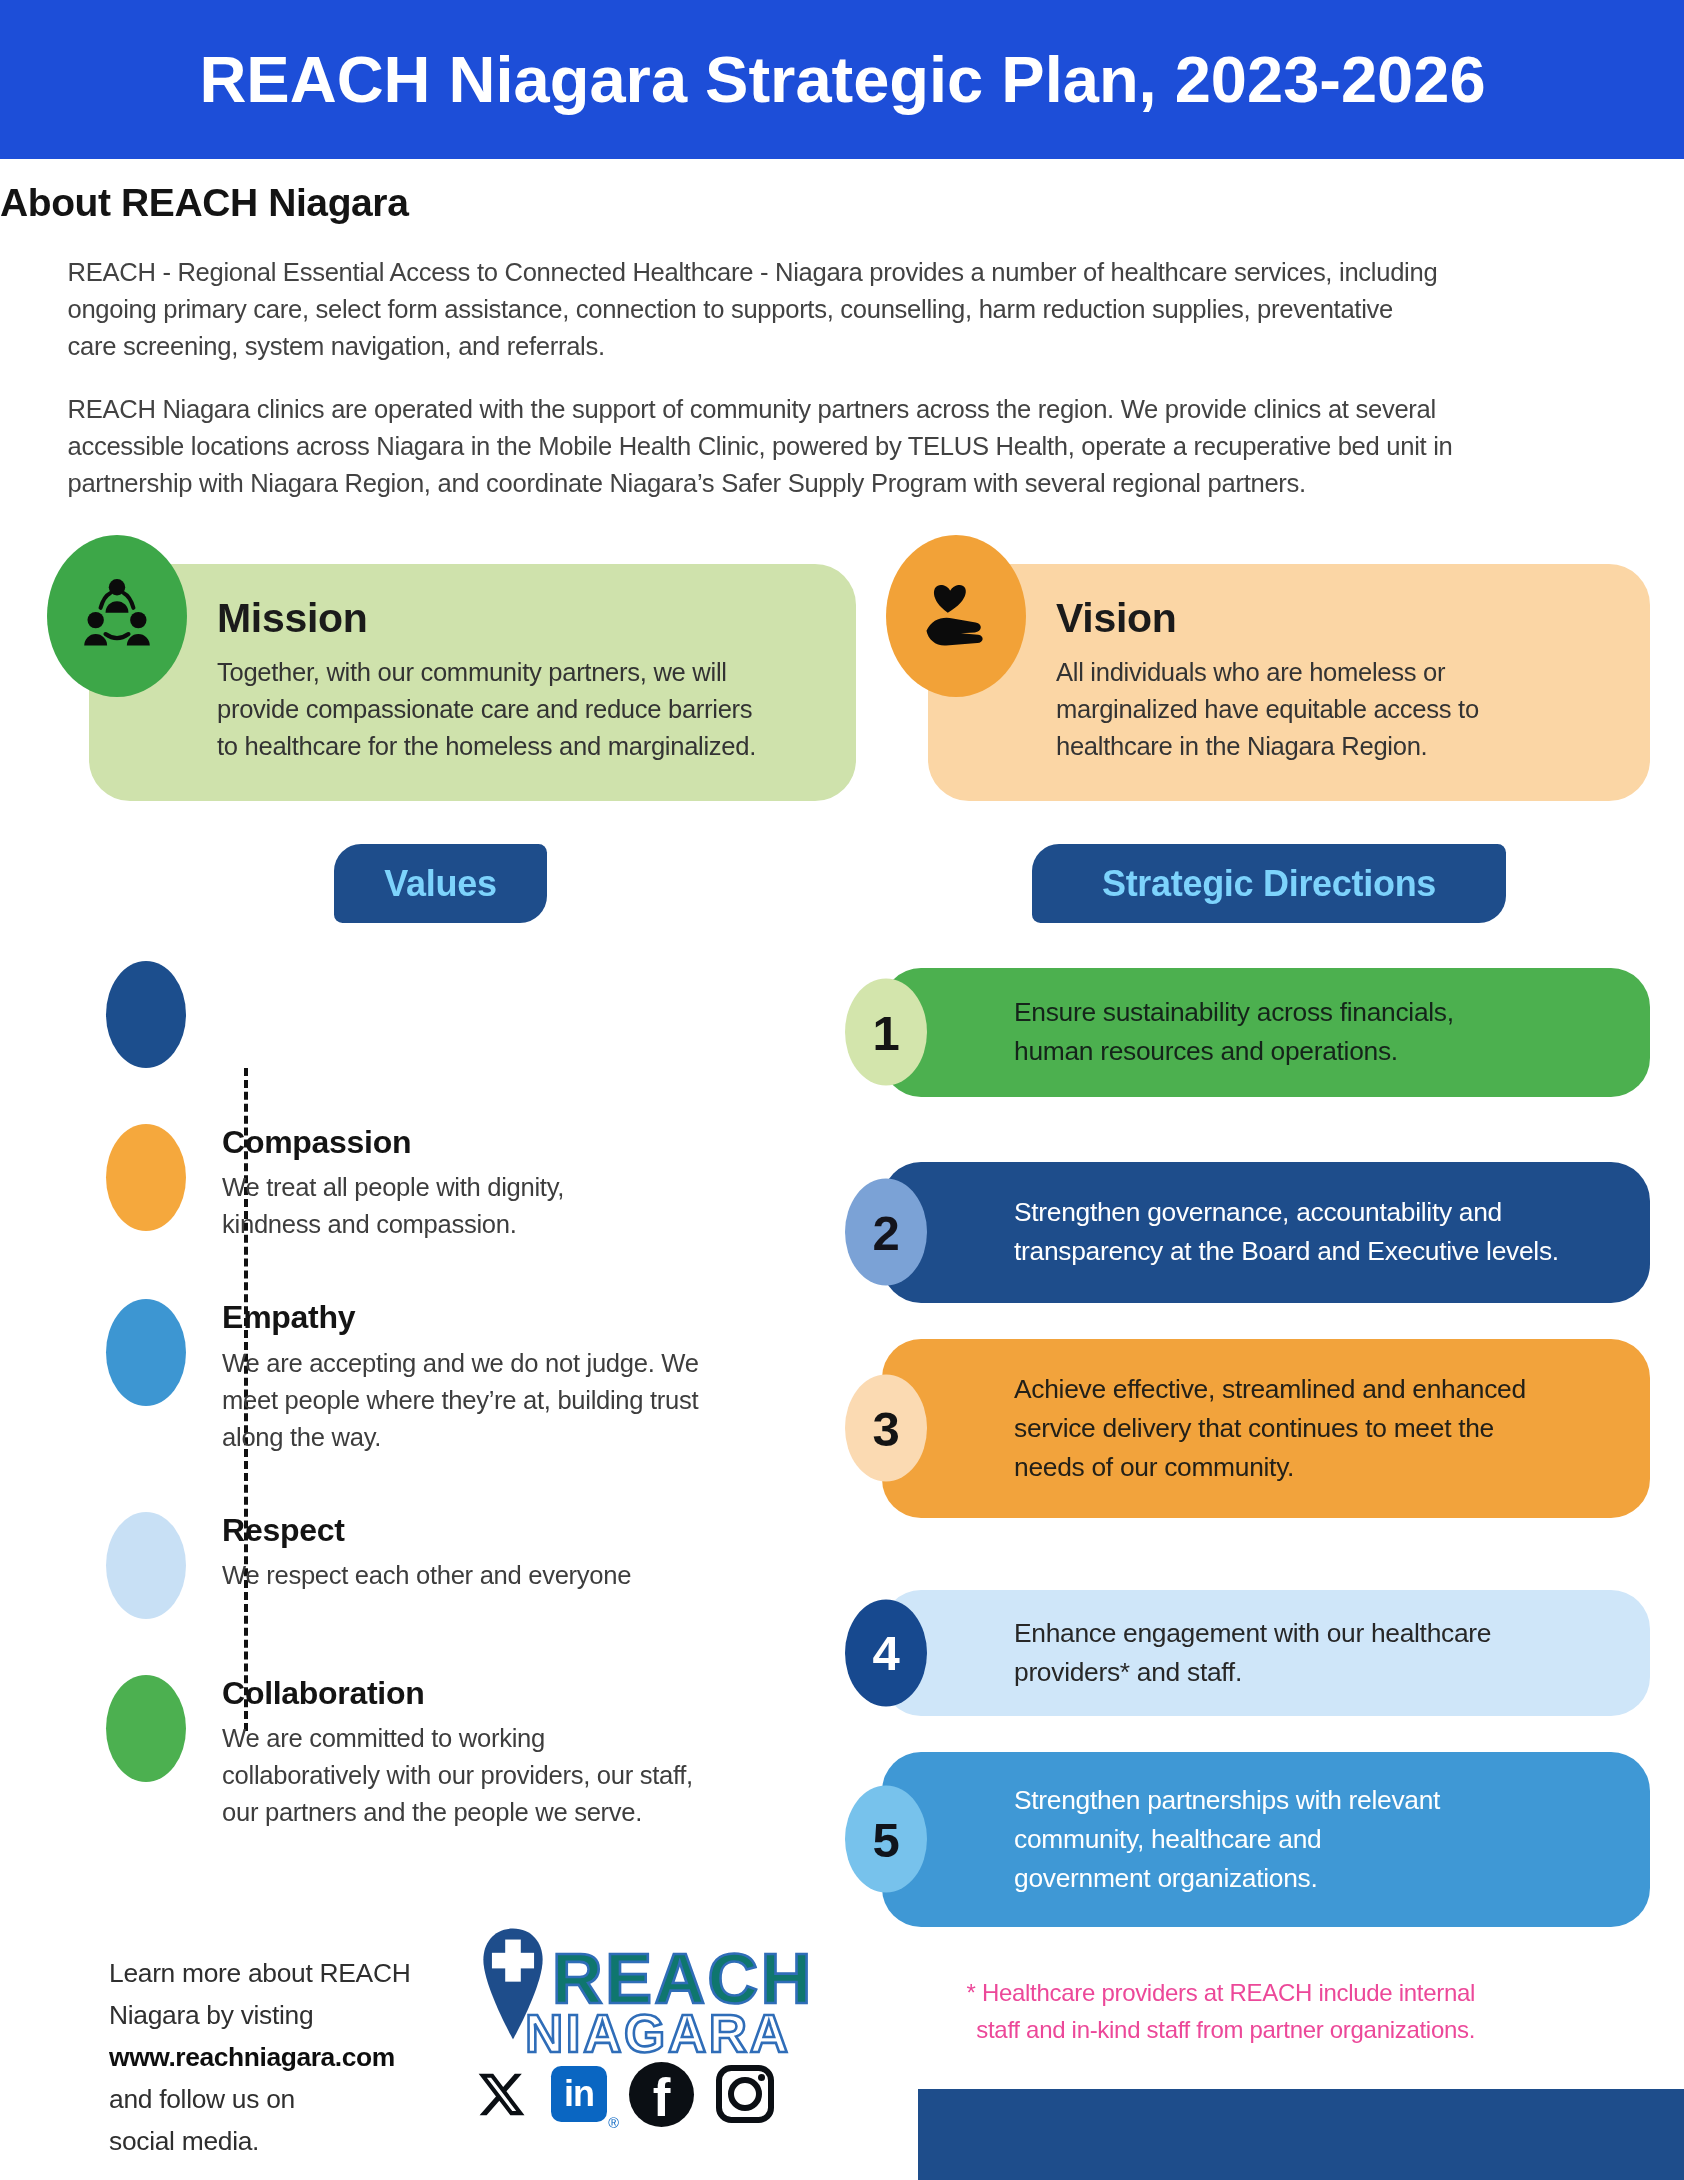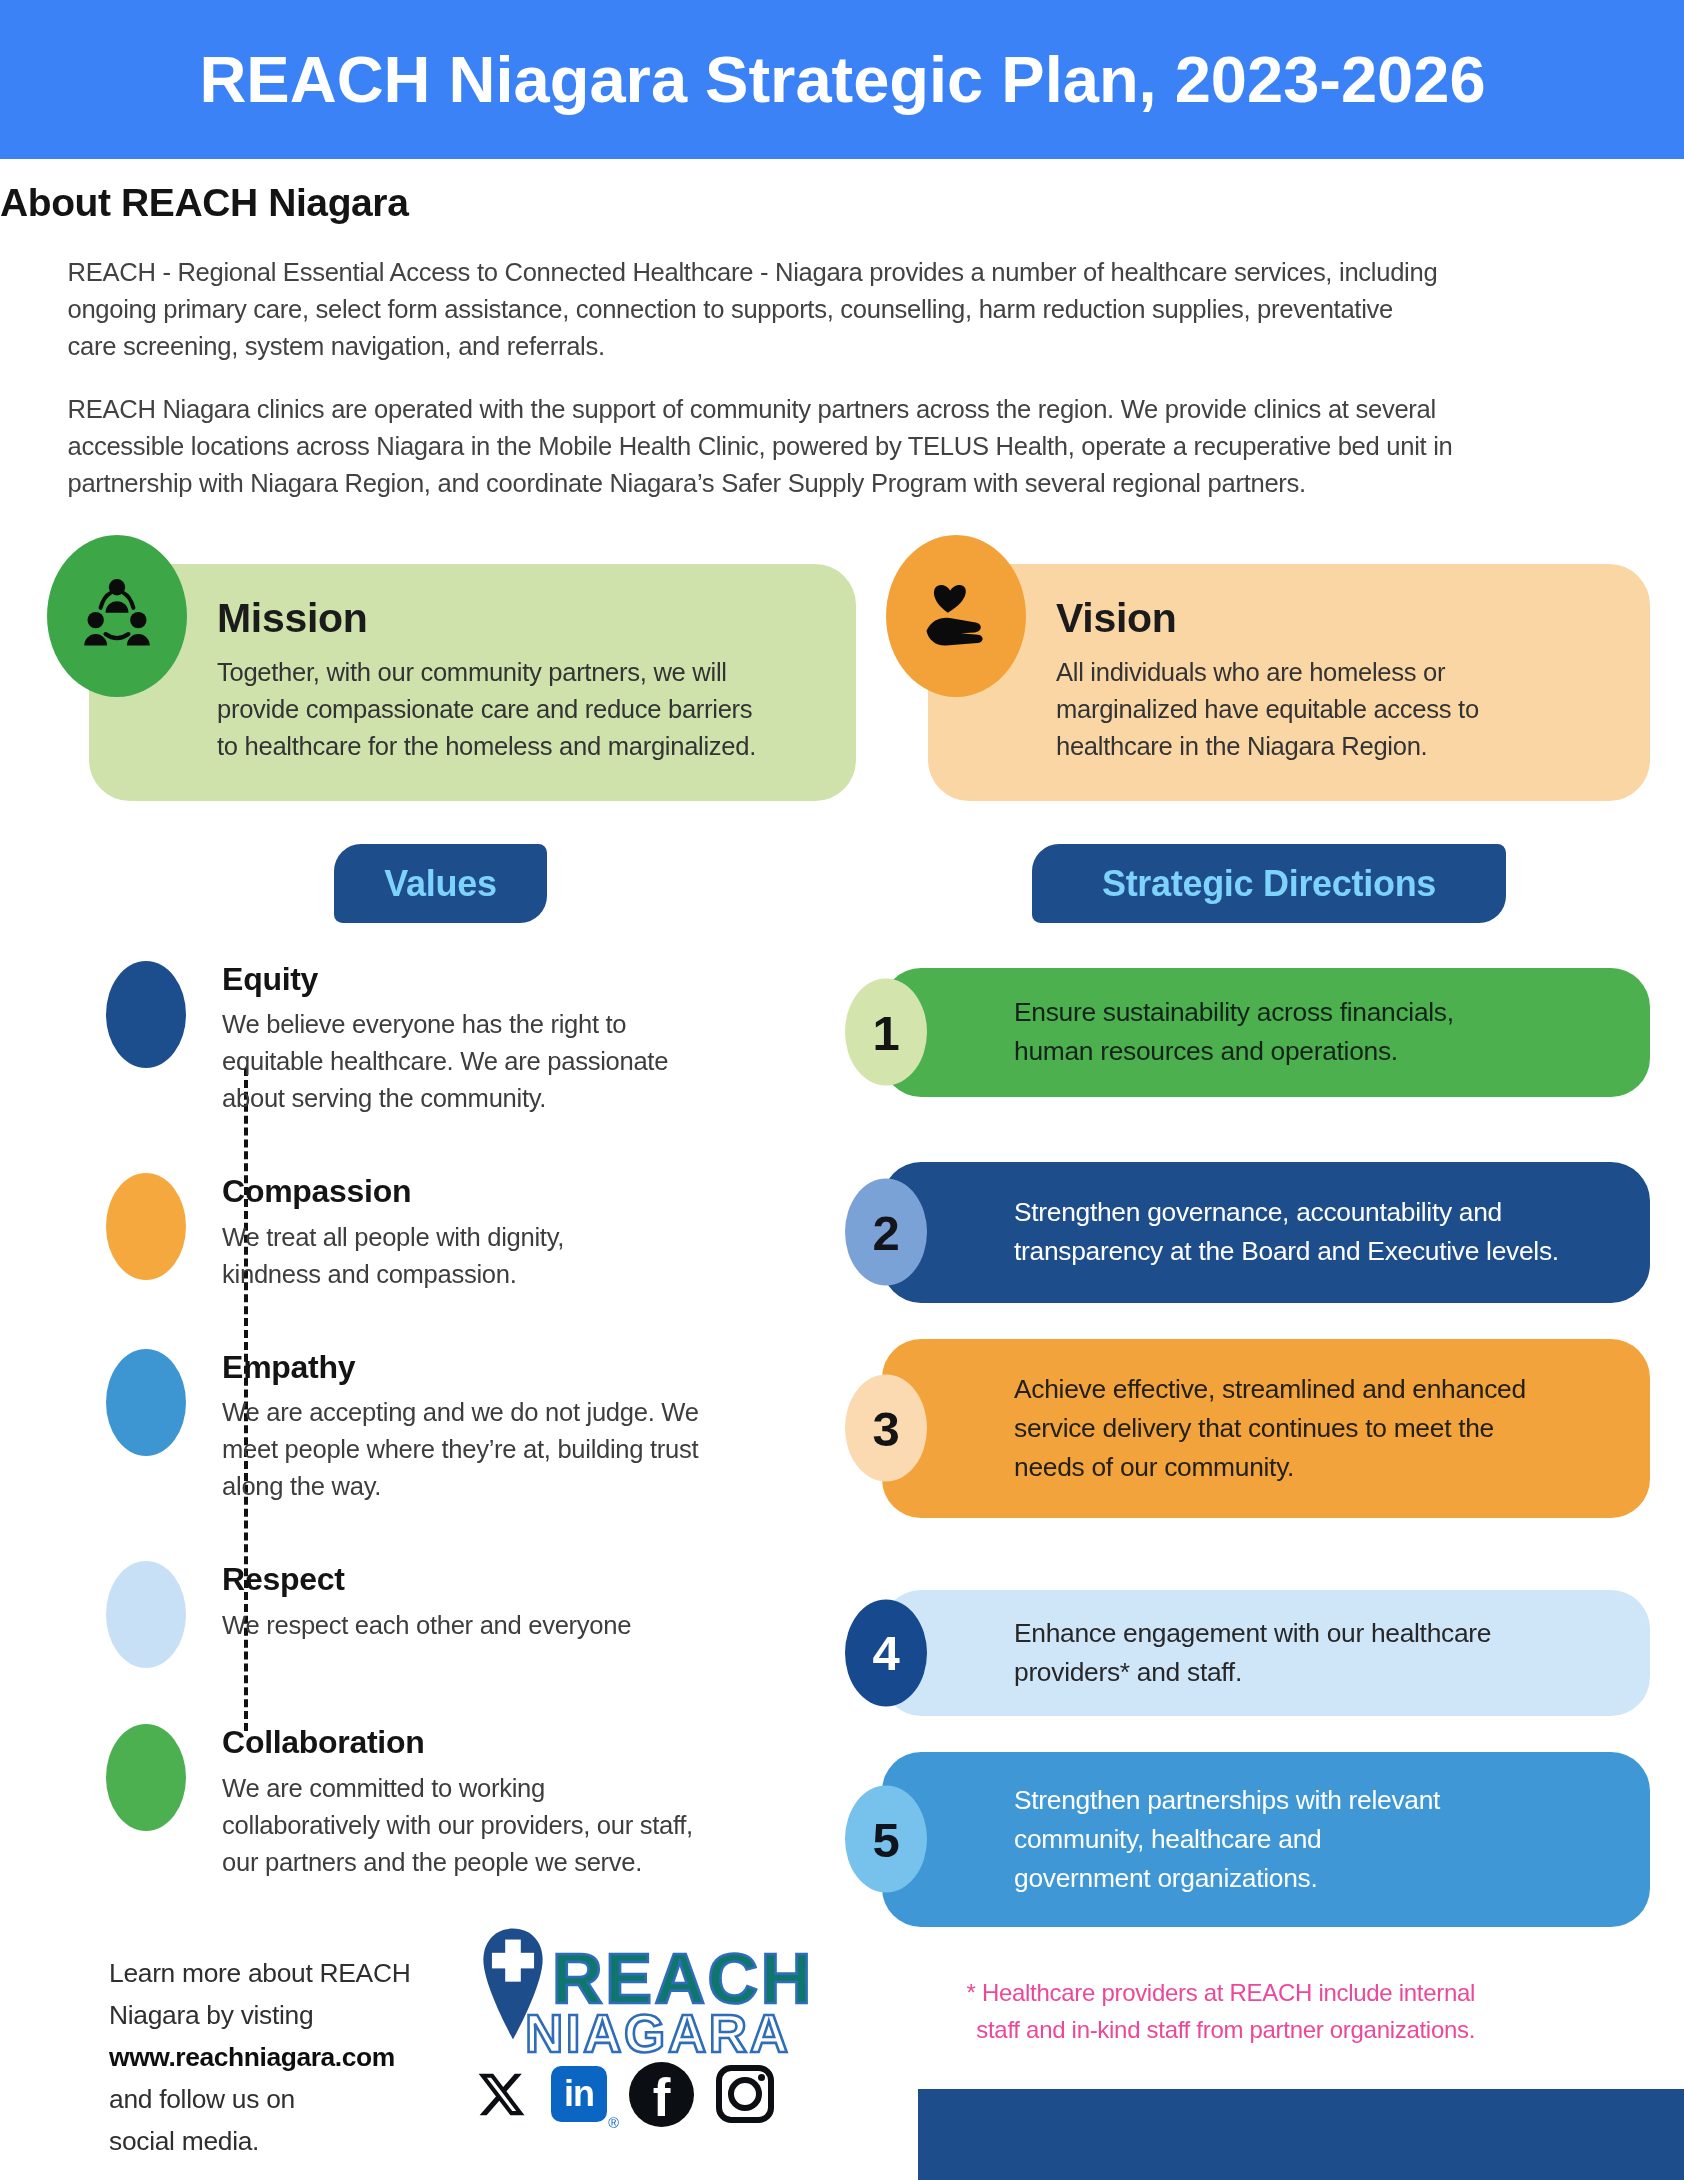--- a/index.html
+++ b/index.html
@@ -1,20 +1,20 @@
 <!DOCTYPE html>
 <html style="font-size:13.6px"><head>
 <meta charset="utf-8">
 <style>
   html,body{margin:0;padding:0;width:1685px;height:2181px;background:#ffffff;
     font-family:"Liberation Sans",sans-serif;letter-spacing:-0.3px;position:relative;overflow:hidden;}
   .abs{position:absolute;}
 
   
-  .header{left:0;top:0;width:1685px;height:159px;background:#3b82f6;display:flex;align-items:center;justify-content:center;}
+  .header{left:0;top:0;width:1685px;height:159px;background:#1d4ed8;display:flex;align-items:center;justify-content:center;}
   .header h1{margin:0;color:#ffffff;font-size:65px;font-weight:800;letter-spacing:0px;}
 
   
   .about{left:0;top:181px;width:1685px;color:#424242;}
   .about h2{margin:0 0 29px 0;font-size:39px;font-weight:800;color:#141414;letter-spacing:-0.4px;}
   .about .para{font-size:25.6px;line-height:37px;margin:0 auto 25.6px auto;width:1550px;}
 
   
   .mv-box{border-radius:41px;box-sizing:border-box;padding:31px 43px 0 128px;}
   .mission-box{left:89px;top:564px;width:767px;height:237px;background:#cfe2ac;}
@@ -147,26 +147,20 @@
 </div>
 
 <div class="abs badge values-badge">Values</div>
 <div class="abs badge sd-badge">Strategic Directions</div>
 
 <div class="abs values-col">
   <div class="dash-line"></div>
 
   <div class="value-item">
     <span class="value-bullet vb-1"></span>
-    <div>
-      <h4>Equity</h4>
-      <div class="value-line">We believe everyone has the right to</div>
-      <div class="value-line">equitable healthcare. We are passionate</div>
-      <div class="value-line">about serving the community.</div>
-    </div>
   </div>
 
   <div class="value-item">
     <span class="value-bullet vb-2"></span>
     <div>
       <h4>Compassion</h4>
       <div class="value-line">We treat all people with dignity,</div>
       <div class="value-line">kindness and compassion.</div>
     </div>
   </div>

